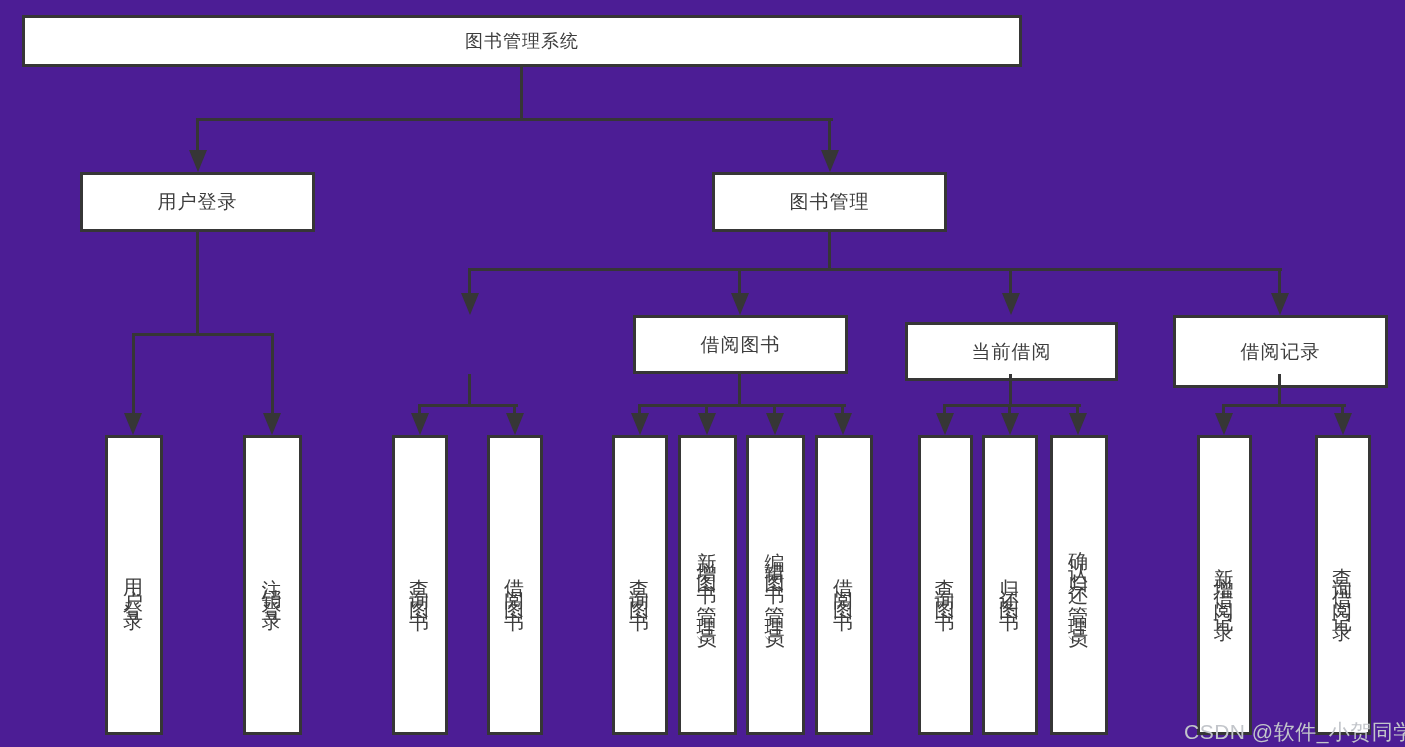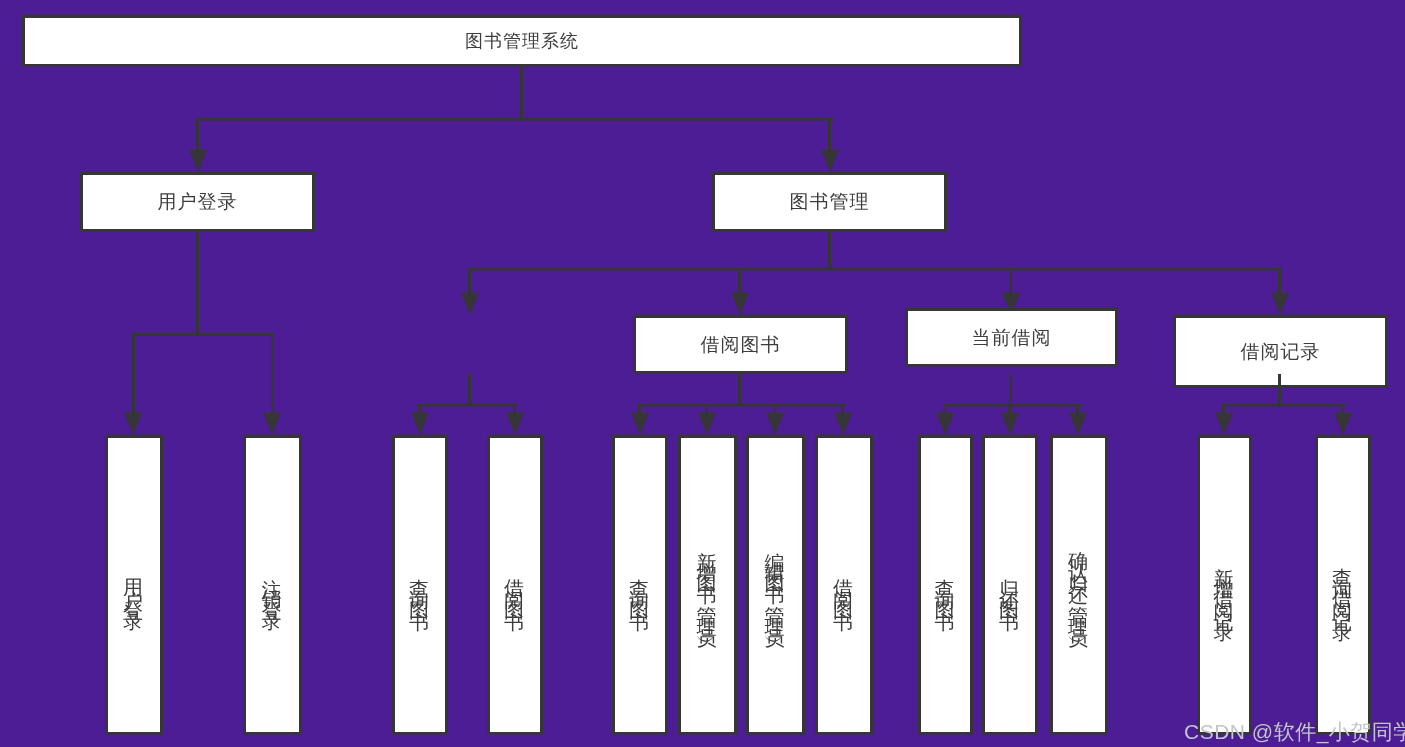--- a/index.html
+++ b/index.html
@@ -60,21 +60,21 @@
   <div class="line" style="left:468px;top:268px;width:3px;height:25px;"></div>
   <div class="arrow" style="left:461px;top:293px;"></div>
   <div class="line" style="left:738px;top:268px;width:3px;height:25px;"></div>
   <div class="arrow" style="left:731px;top:293px;"></div>
   <div class="line" style="left:1009px;top:268px;width:3px;height:25px;"></div>
   <div class="arrow" style="left:1002px;top:293px;"></div>
   <div class="line" style="left:1278px;top:268px;width:3px;height:25px;"></div>
   <div class="arrow" style="left:1271px;top:293px;"></div>
 
   <div class="hbox" style="left:633px;top:315px;width:215px;height:59px;">借阅图书</div>
-  <div class="hbox" style="left:905px;top:308px;width:213px;height:59px;">当前借阅</div>
+  <div class="hbox" style="left:905px;top:322px;width:213px;height:59px;">当前借阅</div>
   <div class="hbox" style="left:1173px;top:315px;width:215px;height:73px;">借阅记录</div>
 
   <div class="line" style="left:468px;top:374px;width:3px;height:33px;"></div>
   <div class="line" style="left:418px;top:404px;width:100px;height:3px;"></div>
   <div class="line" style="left:418px;top:404px;width:3px;height:9px;"></div>
   <div class="arrow" style="left:411px;top:413px;"></div>
   <div class="line" style="left:513px;top:404px;width:3px;height:9px;"></div>
   <div class="arrow" style="left:506px;top:413px;"></div>
 
   <div class="line" style="left:738px;top:374px;width:3px;height:33px;"></div>

